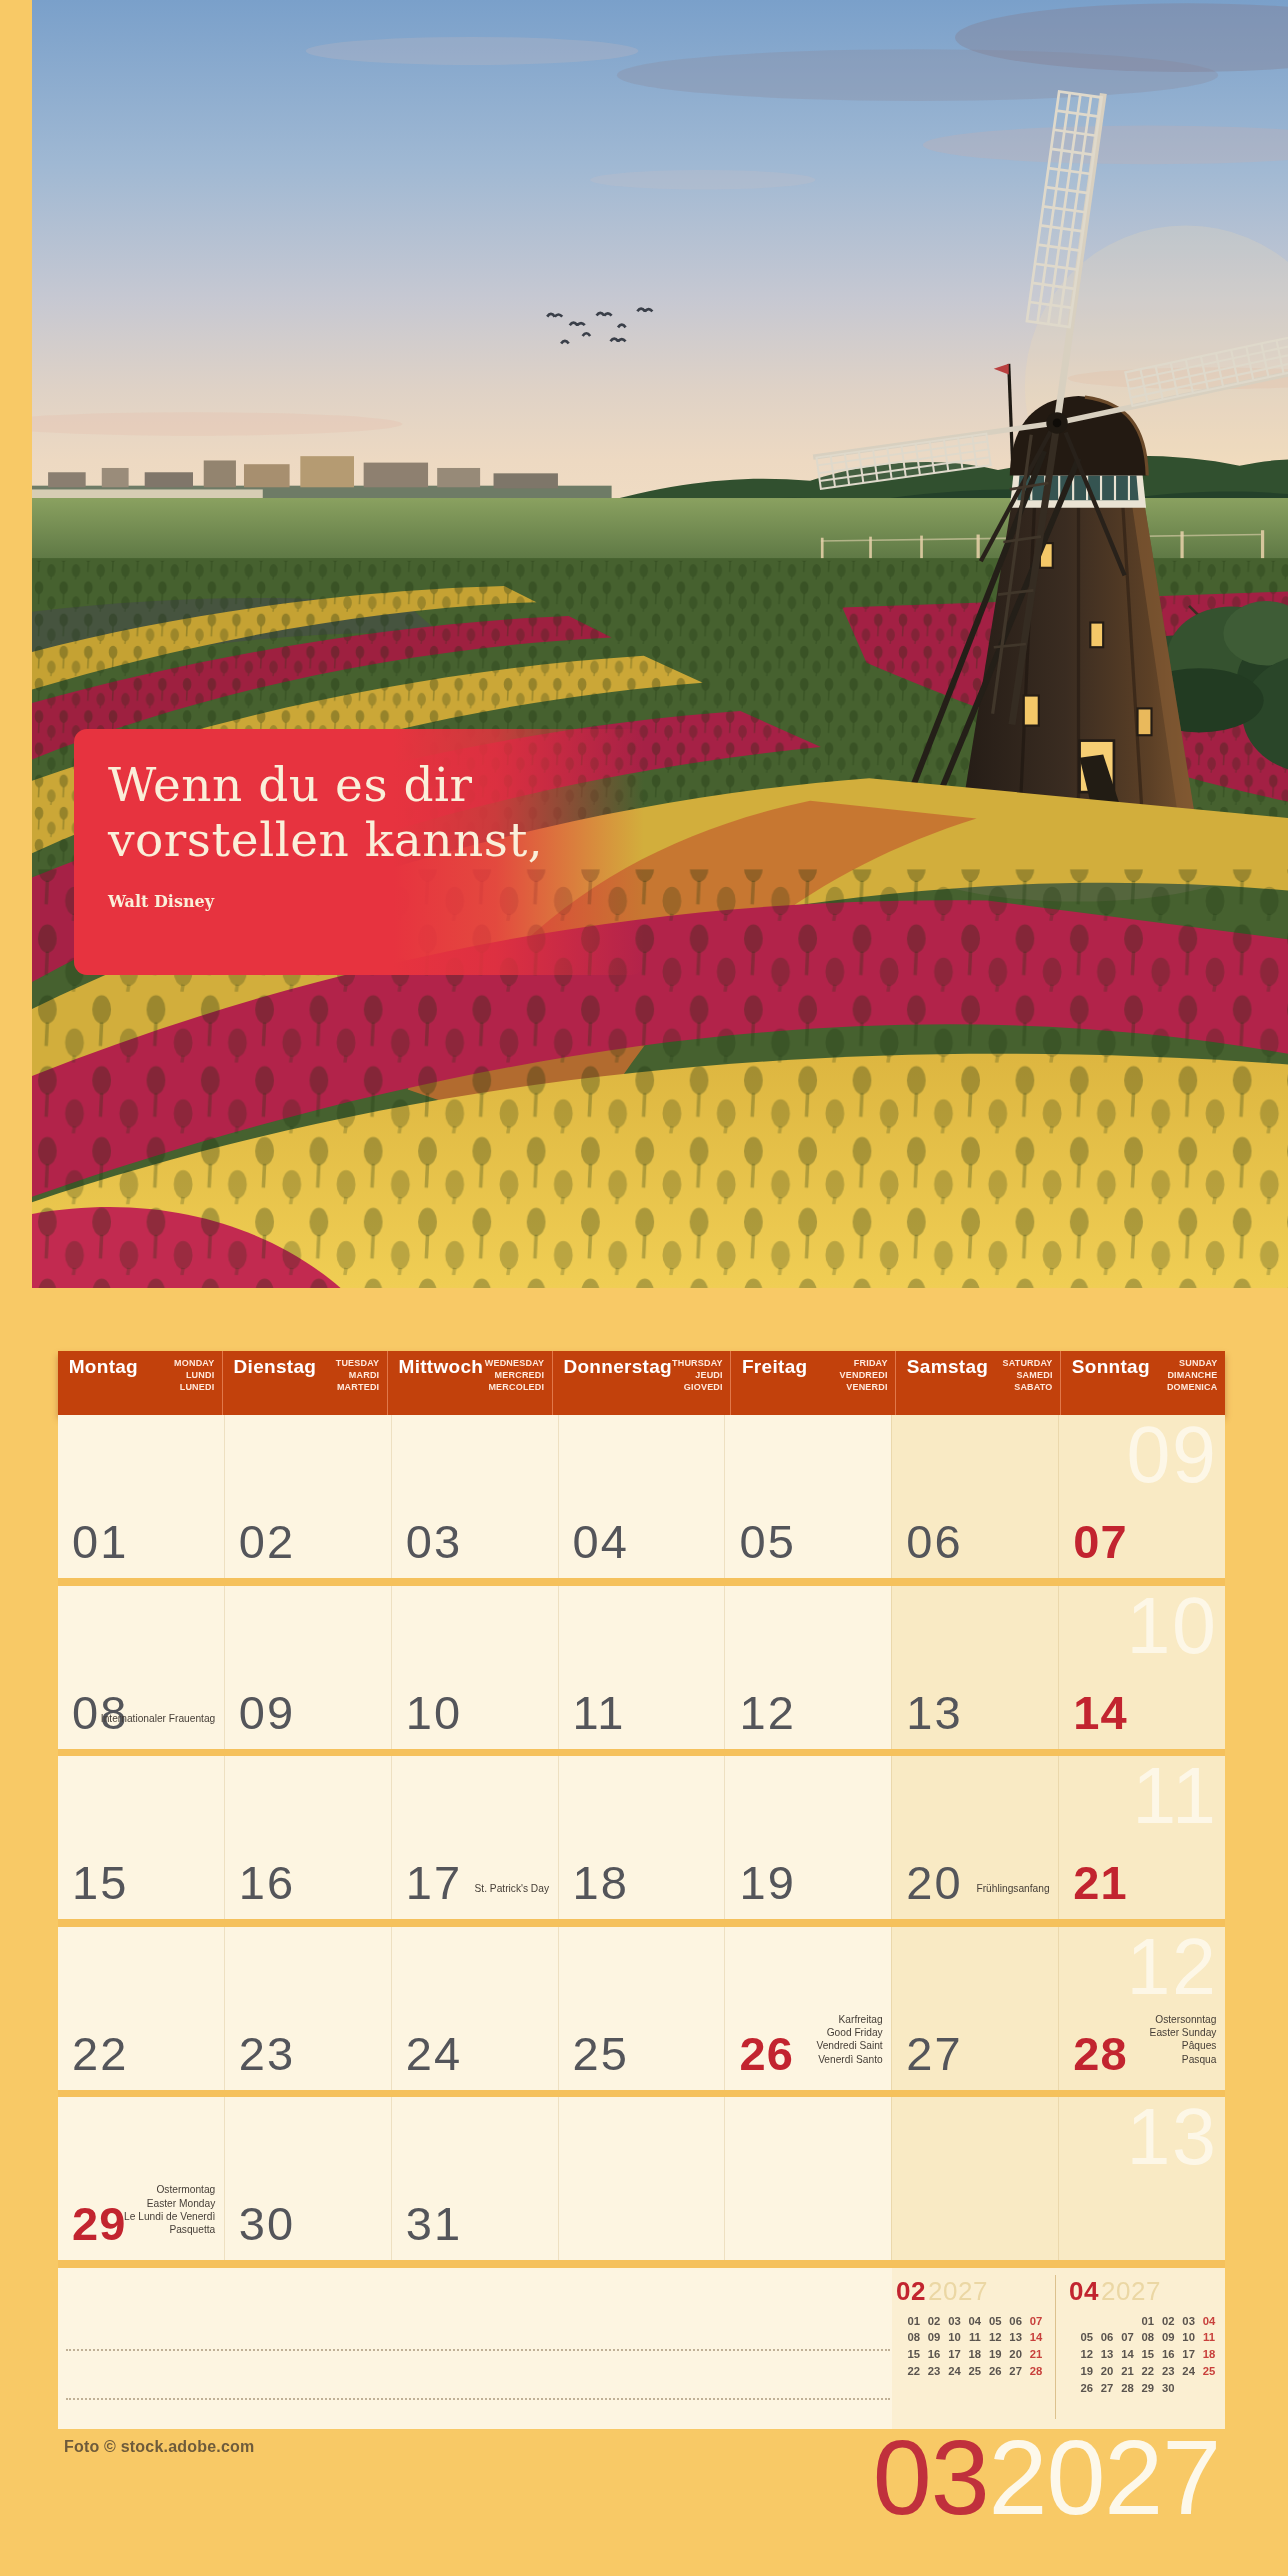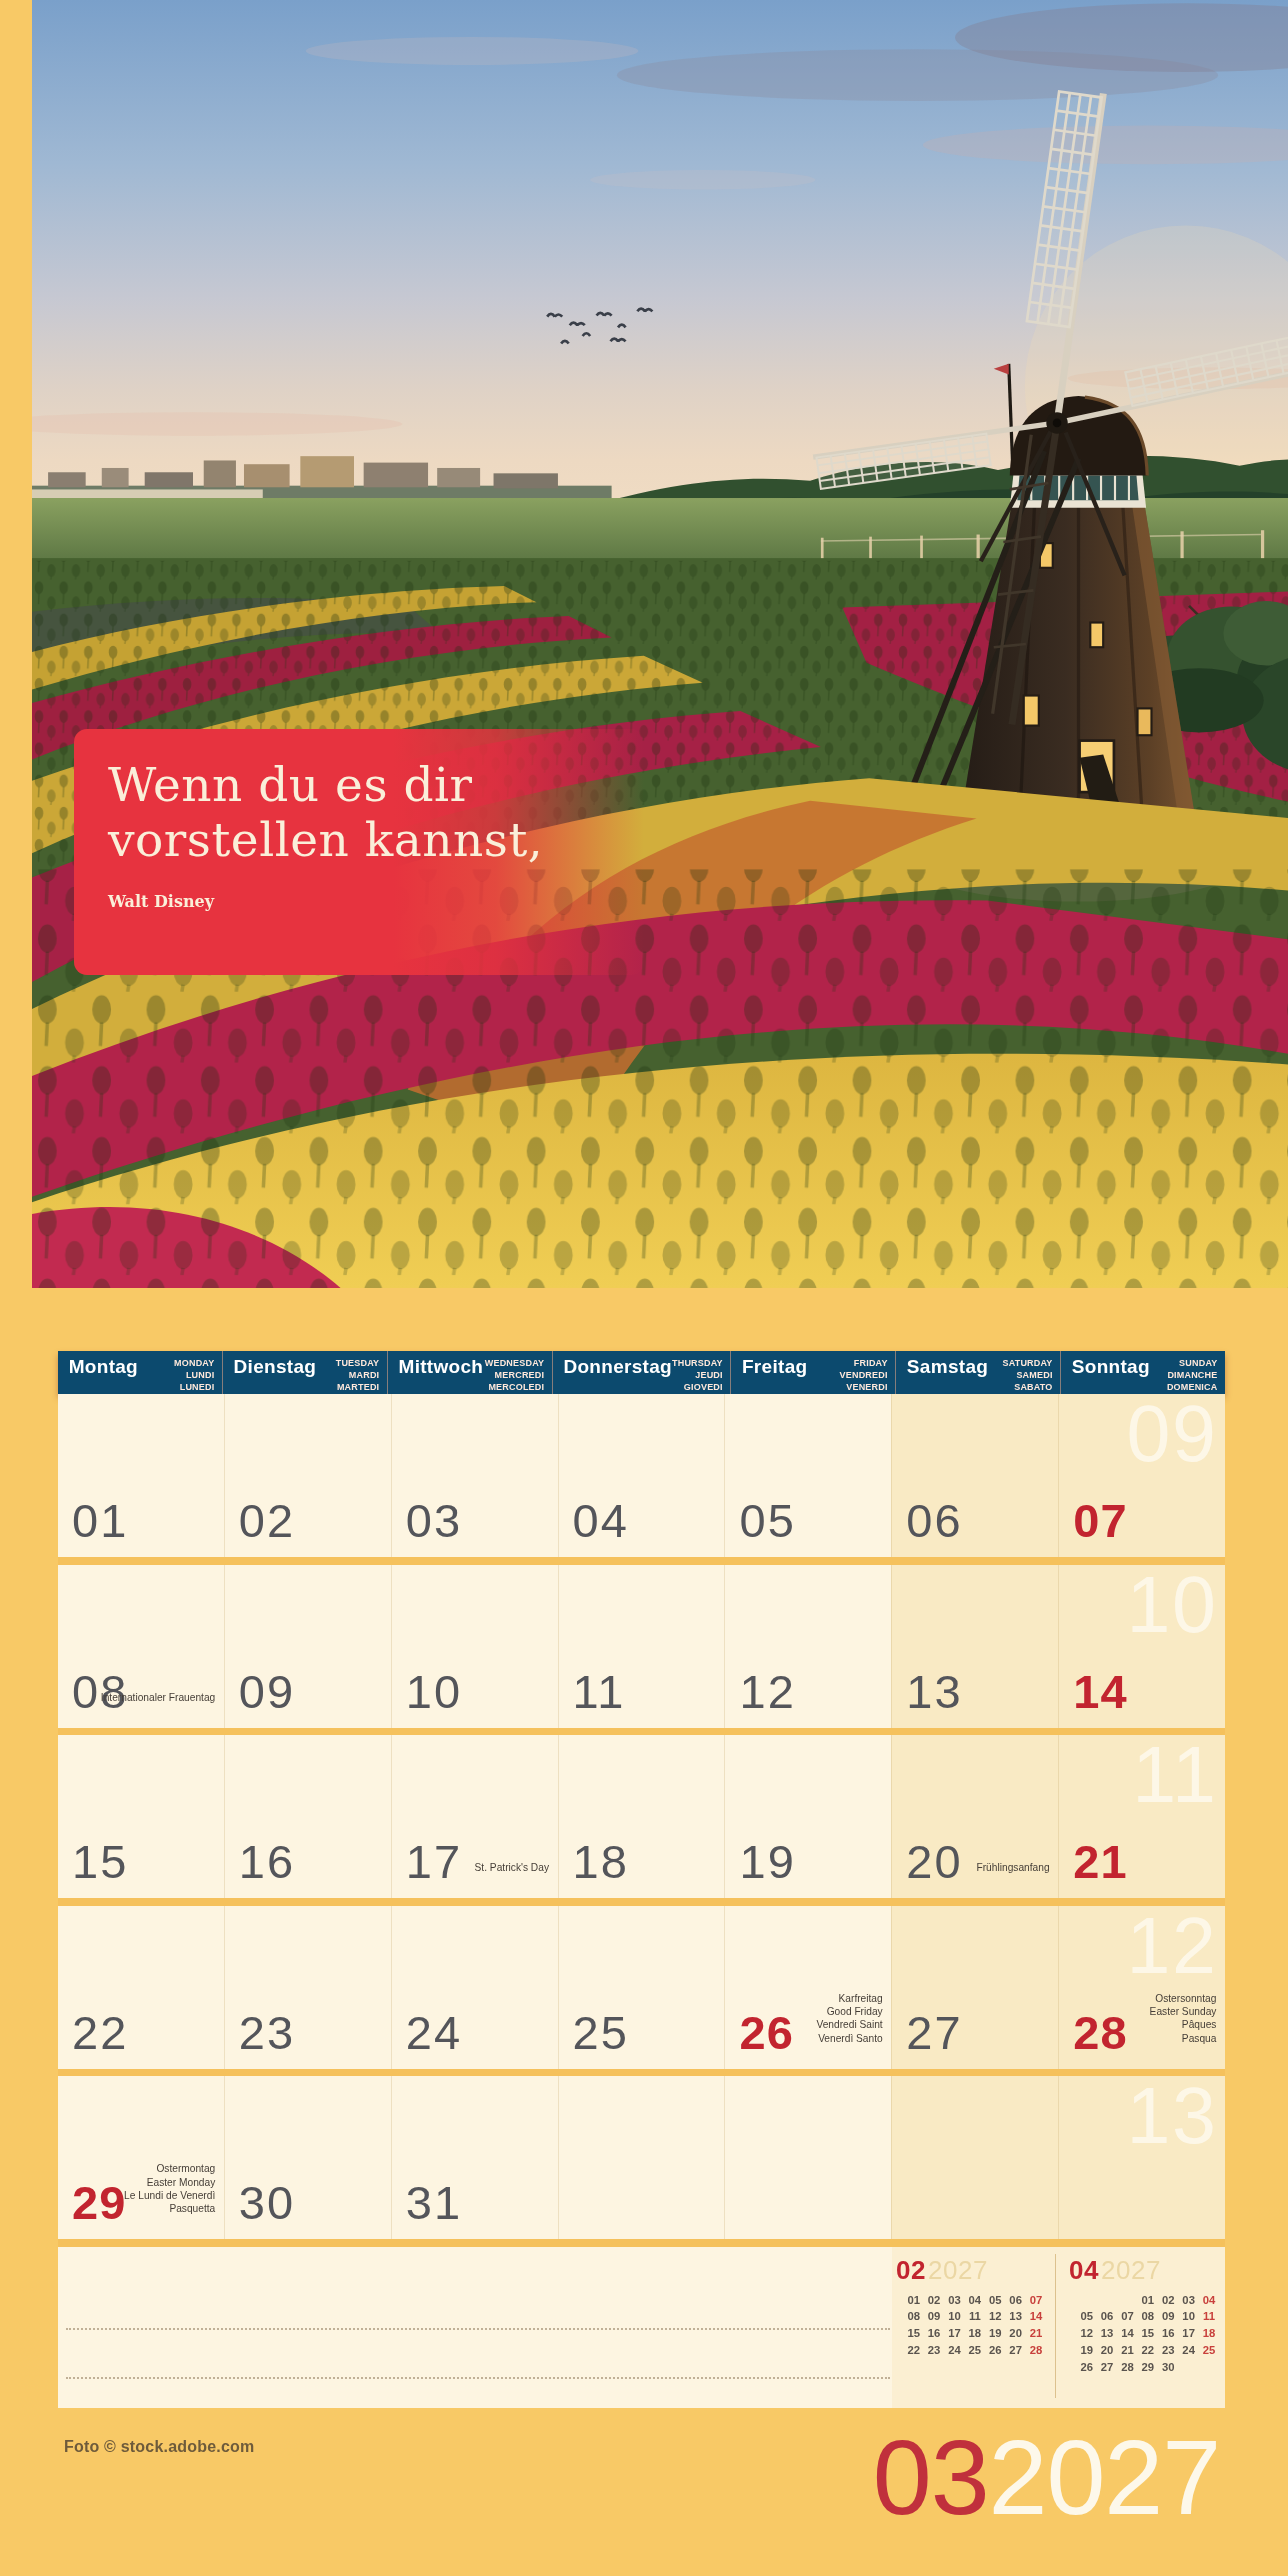--- a/index.html
+++ b/index.html
@@ -8,21 +8,21 @@
   .photo{position:absolute;left:0;top:0;width:1288px;height:1288px;overflow:hidden;margin-left:32px;}
   .photo svg{display:block;}
   
   .quote-box{position:absolute;left:42px;top:729px;width:570px;height:246px;border-radius:13px;box-sizing:border-box;
     background:linear-gradient(90deg,#E7333F 0%,#E7333F 56%,rgba(231,51,63,0.82) 74%,rgba(231,51,63,0) 100%);
     color:#FAEFD9;padding:29px 0 0 34px;}
   .quote-line{font-family:"DejaVu Serif",serif;font-size:47px;line-height:1.16;letter-spacing:0.5px;}
   .quote-author{margin-top:25px;font-family:"DejaVu Serif",serif;font-size:16px;font-weight:bold;}
   
   .grid{position:absolute;left:58px;top:1351px;width:1167px;}
-  .dow-row{display:flex;height:43px;background:#0c4a6e;box-shadow:0 3.8px 6.4px rgba(125,40,25,.38);}
+  .dow-row{display:flex;height:64px;background:#c2410c;box-shadow:0 3.8px 6.4px rgba(125,40,25,.38);}
   .dow-cell{flex:1 1 0;box-sizing:border-box;display:flex;justify-content:space-between;padding:5.4px 7.5px 0 10.7px;}
   .dow-cell + .dow-cell{border-left:1.1px solid rgba(255,175,135,.5);}
   .dow-name{font-size:19px;font-weight:bold;color:#FFFFFF;letter-spacing:0.3px;}
   .dow-sub{text-align:right;font-size:9px;font-weight:bold;color:#FFE9DC;line-height:1.32;padding-top:1.6px;letter-spacing:0.2px;}
   .week-row{display:flex;height:163px;}
   .sep{height:7.5px;background:#F5C15C;}
   .day-cell{flex:1 1 0;position:relative;background:#FDF5E1;box-sizing:border-box;}
   .day-cell + .day-cell{border-left:1.6px solid rgba(200,170,110,.28);}
   .day-cell.weekend{background:#F9EAC4;}
   .date-num{position:absolute;left:14px;bottom:8.6px;font-size:47px;color:#54555A;letter-spacing:2.1px;font-weight:400;}

